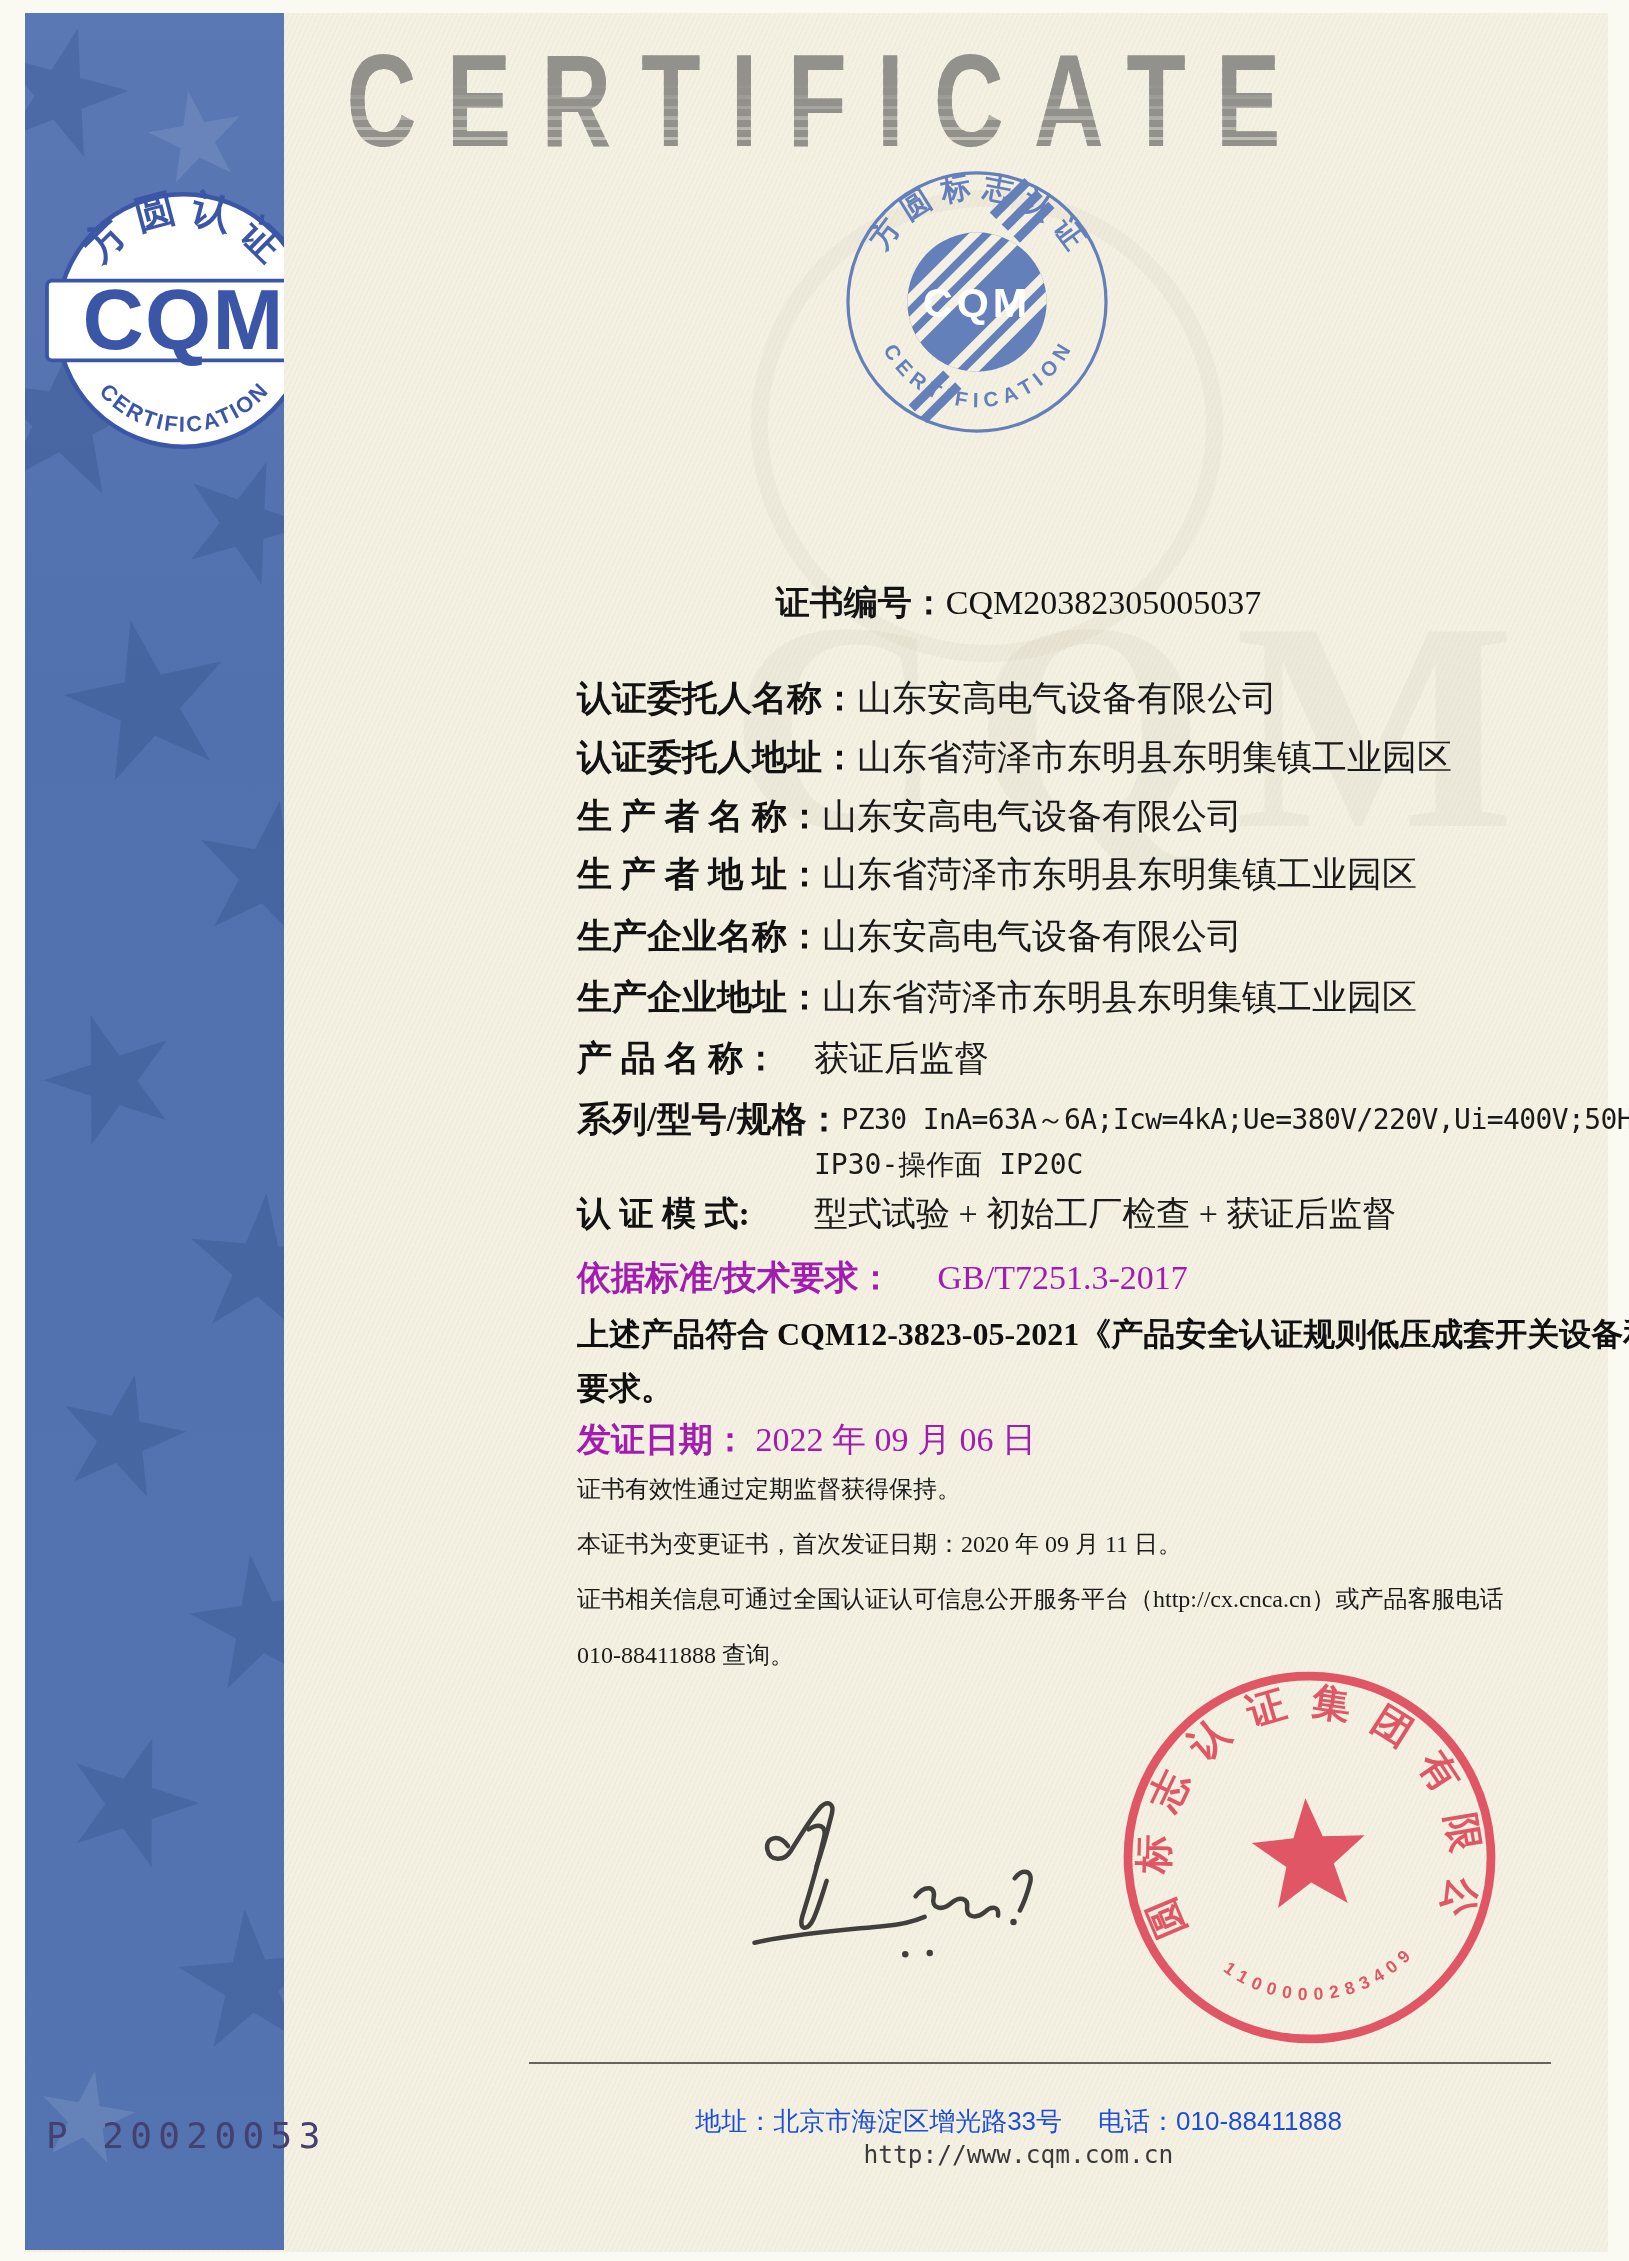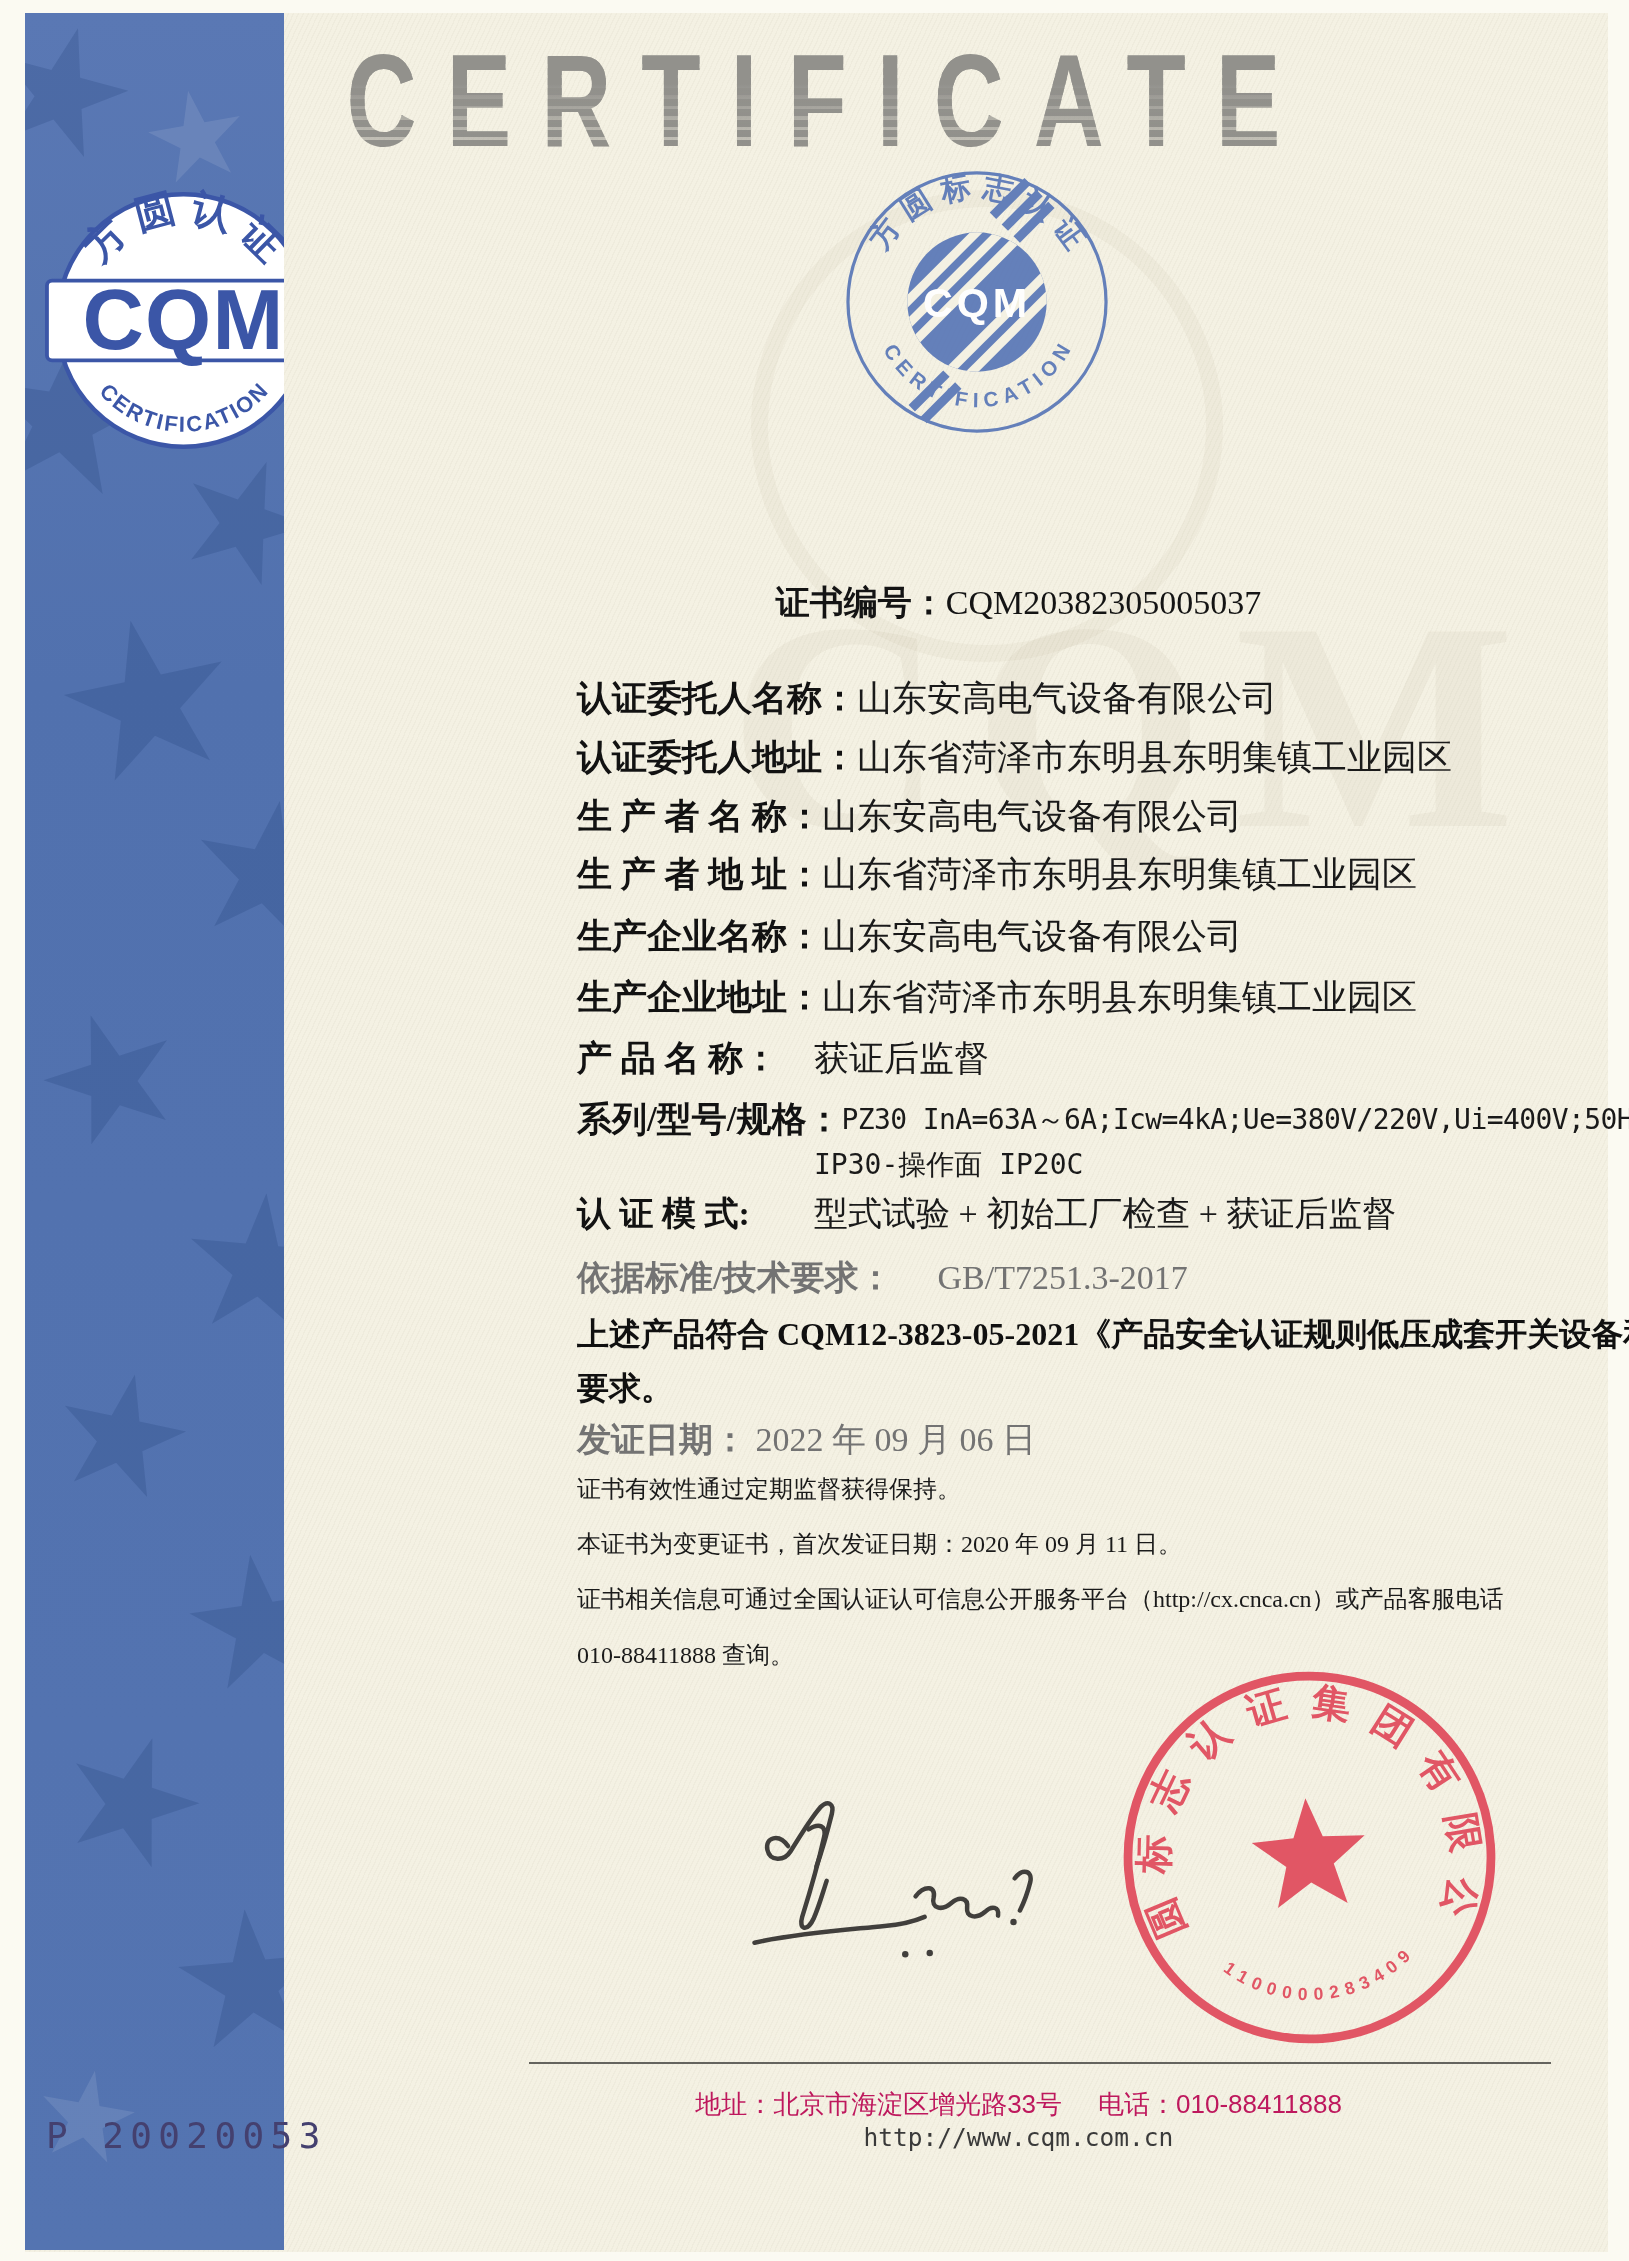--- a/index.html
+++ b/index.html
@@ -32,31 +32,31 @@
   
   .doc-title{position:absolute;left:451px;top:438px;width:1135px;text-align:center;
         font-size:83px;font-weight:bold;letter-spacing:6.4px;color:#111;}
   .cert-no{position:absolute;left:451px;top:580px;width:1135px;text-align:center;font-size:34px;color:#141414;}
   .row{position:absolute;left:577px;width:1032px;display:flex;font-size:35px;line-height:41px;justify-content:space-between;}
   .row .lab{flex:0 0 237px;font-weight:bold;color:#121212;white-space:nowrap;}
   .row .val{flex:1;color:#1a1a1a;white-space:nowrap;}
   .val.mono{font-family:"DejaVu Sans Mono","Liberation Mono",monospace;font-size:28px;letter-spacing:-0.6px;}
   .spec2{position:absolute;left:814px;top:1146px;font-family:"DejaVu Sans Mono","Liberation Mono",monospace;
         font-size:28px;color:#1a1a1a;}
-  .inline-row{position:absolute;left:577px;font-size:34px;color:#737373;white-space:nowrap;}
+  .inline-row{position:absolute;left:577px;font-size:34px;color:#a21caf;white-space:nowrap;}
   .inline-row .lab{font-weight:bold;}
   .bold-par{position:absolute;left:577px;width:1019px;font-size:32px;font-weight:bold;color:#101010;white-space:nowrap;}
   .note{position:absolute;left:577px;font-size:24px;color:#1a1a1a;white-space:nowrap;}
   
   .signature{position:absolute;left:712px;top:1770px;}
   .stamp{position:absolute;left:1103px;top:1651px;opacity:.9;transform:rotate(-4deg);}
   .divider{position:absolute;left:529px;top:2062px;width:1022px;height:1.9px;background:#4b4b47;opacity:.85;}
   .footer{position:absolute;left:451px;top:2087px;width:1135px;text-align:center;color:#242424;}
   .footer .co{font-size:55px;font-weight:bold;letter-spacing:15.5px;color:#2b2b2b;}
-  .footer .addr{font-size:26px;font-family:"Liberation Sans","DejaVu Sans",sans-serif;color:#be185d;}
+  .footer .addr{margin-top:17px;font-size:26px;font-family:"Liberation Sans","DejaVu Sans",sans-serif;color:#1d4ed8;}
   .footer .url{margin-top:1px;font-size:24.5px;font-family:"DejaVu Sans Mono","Liberation Mono",monospace;color:#3a3a3a;}
   .addr .sep{display:inline-block;width:36px;}
   svg text{font-family:"Liberation Sans","DejaVu Sans",sans-serif;}
   svg .serifT{font-family:"Liberation Serif","DejaVu Serif",serif;}
 </style>
 </head>
 <body>
 
 <div class="page">
   <div class="paper"></div>

